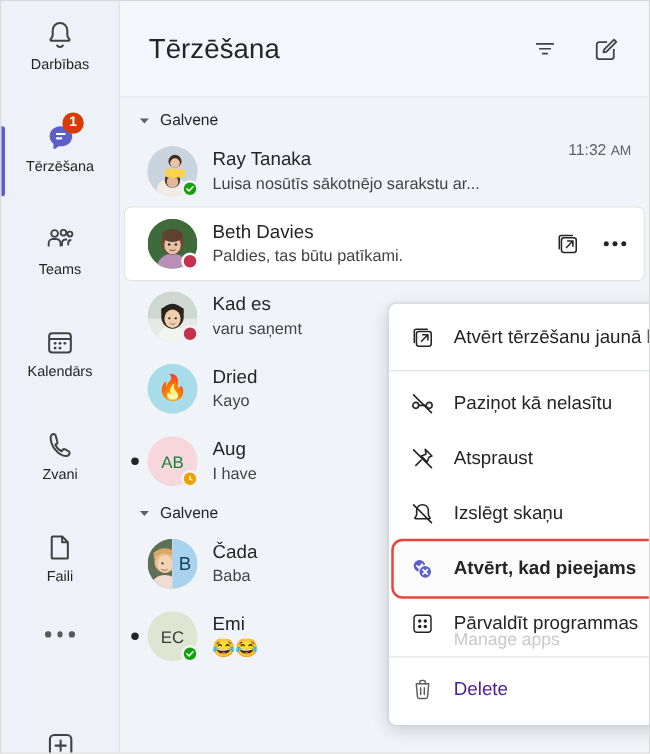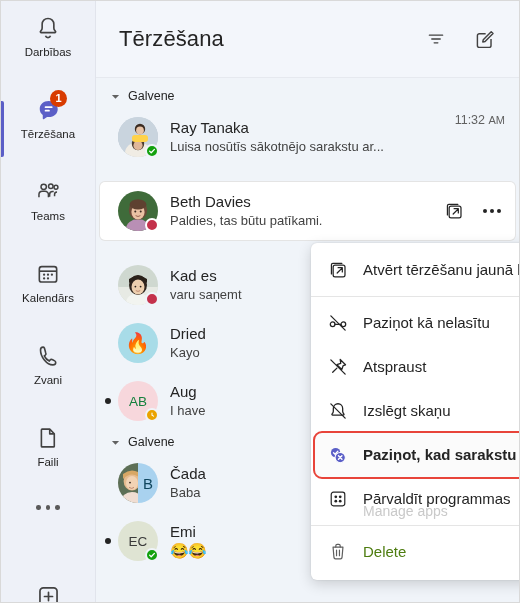--- a/index.html
+++ b/index.html
@@ -151,21 +151,21 @@
     position: relative;
     height: 58px;
     display: flex;
     align-items: center;
     padding: 0 14px 0 22px;
     cursor: pointer;
   }
   .row.hovered {
     background: #ffffff;
     border-radius: 5px;
-    margin: 16px 4px;
+    margin: 0 4px;
     padding-left: 18px;
     box-shadow: 0 0 0 1px #e4e4e4;
   }
   .unread-dot {
     position: absolute;
     left: 9px; top: 50%;
     transform: translateY(-50%);
     width: 6px; height: 6px; border-radius: 50%;
     background: #242424;
   }
@@ -266,21 +266,21 @@
   .ctx-icon {
     width: 22px; height: 22px; flex: 0 0 22px;
     display: flex; align-items: center; justify-content: center;
     color: #242424;
   }
   .ctx-label {
     font-size: 15px; color: #242424;
     white-space: nowrap;
     line-height: 18px;
   }
-  .ctx-item.muted .ctx-label { color: #4d7c0f; }
+  .ctx-item.muted .ctx-label { color: #4c1d95; }
   .ctx-sep {
     height: 1px; background: #e5e5e5;
     margin: 4px 0;
   }
   .ctx-item.highlight {
     outline: 2px solid #e8443a;
     border-radius: 7px;
     margin: 0 4px;
     padding-left: 12px;
     background: #fbfbfb;
@@ -646,21 +646,21 @@
 
       <div class="ctx-item highlight">
         <span class="ctx-icon">
           <svg viewBox="0 0 24 24" width="23" height="23">
             <circle cx="9.4" cy="8.9" r="5.1" fill="#5b5fc7"></circle>
             <path d="M7.1 9 8.8 10.7l3-3.3" stroke="#fff" stroke-width="1.5" fill="none" stroke-linecap="round" stroke-linejoin="round"></path>
             <circle cx="14.4" cy="14.2" r="5.6" fill="#5b5fc7" stroke="#fff" stroke-width="1.1"></circle>
             <path d="M12.5 12.3 16.3 16.1M16.3 12.3 12.5 16.1" stroke="#fff" stroke-width="1.5" stroke-linecap="round"></path>
           </svg>
         </span>
-        <span class="ctx-label">Paziņot, kad sarakstu</span>
+        <span class="ctx-label">Atvērt, kad pieejams</span>
       </div>
 
       <div class="ctx-item">
         <span class="ctx-icon">
           <svg viewBox="0 0 24 24" width="22" height="22" fill="none" stroke="#242424" stroke-width="1.3">
             <rect x="4.6" y="4.6" width="14.8" height="14.8" rx="2.4"></rect>
             <circle cx="9.6" cy="9.6" r="1.5" fill="#242424" stroke="none"></circle>
             <circle cx="14.4" cy="9.6" r="1.5" fill="#242424" stroke="none"></circle>
             <circle cx="9.6" cy="14.4" r="1.5" fill="#242424" stroke="none"></circle>
             <circle cx="14.4" cy="14.4" r="1.5" fill="#242424" stroke="none"></circle>

